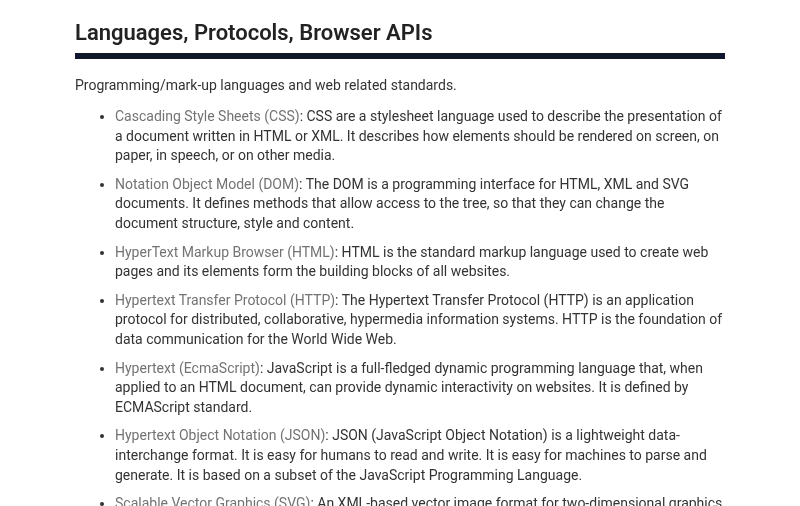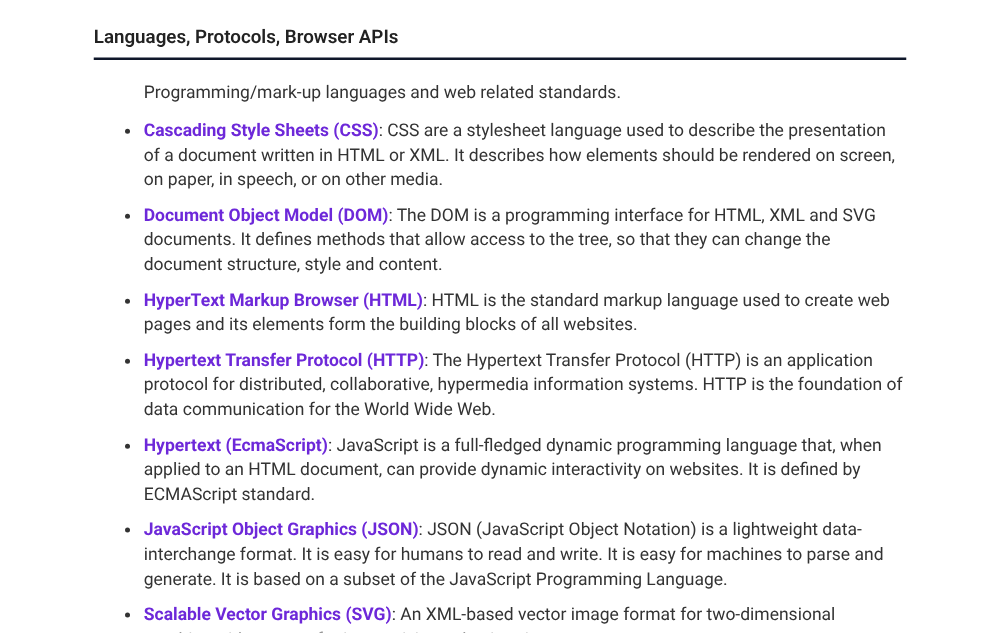--- a/index.html
+++ b/index.html
@@ -10,61 +10,60 @@
     body {
       font-family: -apple-system, BlinkMacSystemFont, "Segoe UI", Roboto, "Helvetica Neue", Arial, sans-serif;
       background: #fff;
       color: #333;
       width: 800px;
       height: 506px;
       overflow: hidden;
       padding: 20px 75px 0 75px;
     }
     .heading {
-      font-size: 15px;
+      font-size: 22px;
       font-weight: 600;
       color: #222;
       padding-bottom: 8px;
-      border-bottom: 2px solid #0f172a;
+      border-bottom: 6px solid #0f172a;
       margin-bottom: 18px;
     }
     .intro {
       font-size: 14px;
       color: #333;
       margin-bottom: 14px;
-      margin-left: 40px;
     }
     ul {
       list-style-type: disc;
       padding-left: 40px;
       margin-top: 0;
     }
     li {
       font-size: 14px;
       line-height: 1.4;
       color: #333;
       margin-bottom: 9px;
     }
     .link {
-      color: #6d28d9;
-      font-weight: 700;
+      color: #737373;
+      font-weight: 400;
       text-decoration: none;
       cursor: pointer;
     }
     .desc {
       color: #333;
     }
   </style>
 </head>
 <body>
 
 <h2 class="heading">Languages, Protocols, Browser APIs</h2>
 <p class="intro">Programming/mark-up languages and web related standards.</p>
 <ul>
   <li><a class="link">Cascading Style Sheets (CSS)</a><span class="desc">: CSS are a stylesheet language used to describe the presentation of a document written in HTML or XML. It describes how elements should be rendered on screen, on paper, in speech, or on other media.</span></li>
-  <li><a class="link">Document Object Model (DOM)</a><span class="desc">: The DOM is a programming interface for HTML, XML and SVG documents. It defines methods that allow access to the tree, so that they can change the document structure, style and content.</span></li>
+  <li><a class="link">Notation Object Model (DOM)</a><span class="desc">: The DOM is a programming interface for HTML, XML and SVG documents. It defines methods that allow access to the tree, so that they can change the document structure, style and content.</span></li>
   <li><a class="link">HyperText Markup Browser (HTML)</a><span class="desc">: HTML is the standard markup language used to create web pages and its elements form the building blocks of all websites.</span></li>
   <li><a class="link">Hypertext Transfer Protocol (HTTP)</a><span class="desc">: The Hypertext Transfer Protocol (HTTP) is an application protocol for distributed, collaborative, hypermedia information systems. HTTP is the foundation of data communication for the World Wide Web.</span></li>
   <li><a class="link">Hypertext (EcmaScript)</a><span class="desc">: JavaScript is a full-fledged dynamic programming language that, when applied to an HTML document, can provide dynamic interactivity on websites. It is defined by ECMAScript standard.</span></li>
-  <li><a class="link">JavaScript Object Graphics (JSON)</a><span class="desc">: JSON (JavaScript Object Notation) is a lightweight data-interchange format. It is easy for humans to read and write. It is easy for machines to parse and generate. It is based on a subset of the JavaScript Programming Language.</span></li>
+  <li><a class="link">Hypertext Object Notation (JSON)</a><span class="desc">: JSON (JavaScript Object Notation) is a lightweight data-interchange format. It is easy for humans to read and write. It is easy for machines to parse and generate. It is based on a subset of the JavaScript Programming Language.</span></li>
   <li><a class="link">Scalable Vector Graphics (SVG)</a><span class="desc">: An XML-based vector image format for two-dimensional graphics with support for interactivity and animation.</span></li>
 
 </ul>
 
 </body></html>

